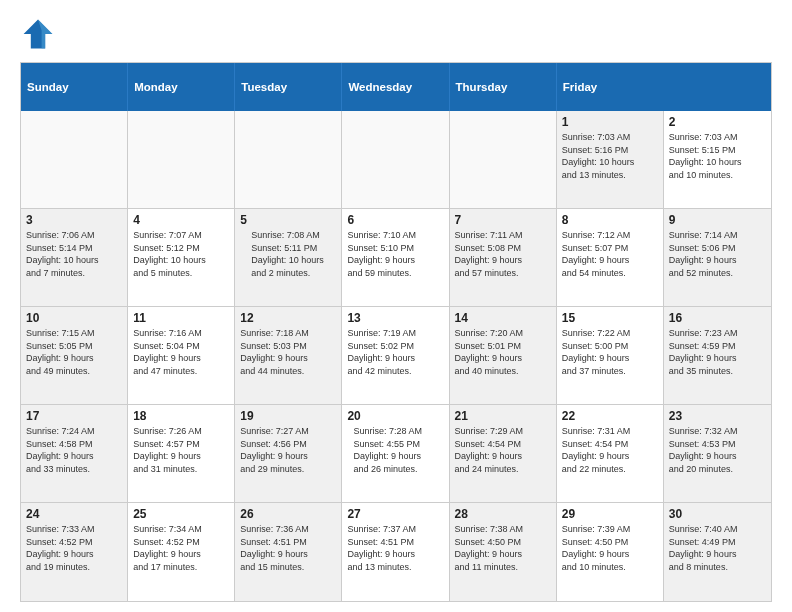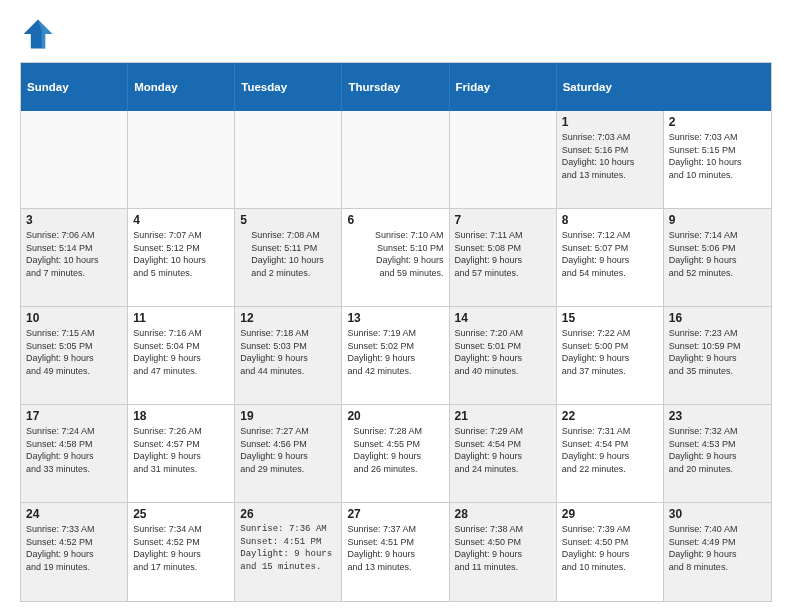--- a/index.html
+++ b/index.html
@@ -126,23 +126,23 @@
       <div class="month-title"></div>
       <div class="location"></div>
     </div>
   </div>
 
   <div class="calendar">
     <div class="cal-header" id="cal-header">
         <div class="cal-header-cell">Sunday</div>
         <div class="cal-header-cell">Monday</div>
         <div class="cal-header-cell">Tuesday</div>
+        <div class="cal-header-cell">Wednesday</div>
         <div class="cal-header-cell">Thursday</div>
         <div class="cal-header-cell">Friday</div>
-        <div class="cal-header-cell">Saturday</div>
       </div>
     <div class="cal-body" id="cal-body">
         <div class="cal-week">
           <div class="cal-cell empty"></div>
           <div class="cal-cell empty"></div>
           <div class="cal-cell empty"></div>
           <div class="cal-cell empty"></div>
           <div class="cal-cell empty"></div>
           <div class="cal-cell shaded">
             <span class="day-num">1</span>
@@ -176,21 +176,21 @@
           </div>
           <div class="cal-cell shaded">
             <span class="day-num">5</span>
             <div class="day-info" style="white-space: pre-line; margin-left: 11px;">Sunrise: 7:08 AM
 Sunset: 5:11 PM
 Daylight: 10 hours
 and 2 minutes.</div>
           </div>
           <div class="cal-cell">
             <span class="day-num">6</span>
-            <div class="day-info" style="white-space: pre-line; text-align: right;">Sunrise: 7:10 AM
+            <div class="day-info" style="white-space: pre-line;">Sunrise: 7:10 AM
 Sunset: 5:10 PM
 Daylight: 9 hours
 and 59 minutes.</div>
           </div>
           <div class="cal-cell shaded">
             <span class="day-num">7</span>
             <div class="day-info" style="white-space: pre-line;">Sunrise: 7:11 AM
 Sunset: 5:08 PM
 Daylight: 9 hours
 and 57 minutes.</div>
@@ -249,21 +249,21 @@
           <div class="cal-cell">
             <span class="day-num">15</span>
             <div class="day-info" style="white-space: pre-line;">Sunrise: 7:22 AM
 Sunset: 5:00 PM
 Daylight: 9 hours
 and 37 minutes.</div>
           </div>
           <div class="cal-cell shaded">
             <span class="day-num">16</span>
             <div class="day-info" style="white-space: pre-line;">Sunrise: 7:23 AM
-Sunset: 10:59 PM
+Sunset: 4:59 PM
 Daylight: 9 hours
 and 35 minutes.</div>
           </div>
         </div>
         <div class="cal-week">
           <div class="cal-cell shaded">
             <span class="day-num">17</span>
             <div class="day-info" style="white-space: pre-line;">Sunrise: 7:24 AM
 Sunset: 4:58 PM
 Daylight: 9 hours
@@ -322,21 +322,21 @@
           </div>
           <div class="cal-cell">
             <span class="day-num">25</span>
             <div class="day-info" style="white-space: pre-line;">Sunrise: 7:34 AM
 Sunset: 4:52 PM
 Daylight: 9 hours
 and 17 minutes.</div>
           </div>
           <div class="cal-cell shaded">
             <span class="day-num">26</span>
-            <div class="day-info" style="white-space: pre-line; font-family: Liberation Mono, monospace;">Sunrise: 7:36 AM
+            <div class="day-info" style="white-space: pre-line;">Sunrise: 7:36 AM
 Sunset: 4:51 PM
 Daylight: 9 hours
 and 15 minutes.</div>
           </div>
           <div class="cal-cell">
             <span class="day-num">27</span>
             <div class="day-info" style="white-space: pre-line;">Sunrise: 7:37 AM
 Sunset: 4:51 PM
 Daylight: 9 hours
 and 13 minutes.</div>

